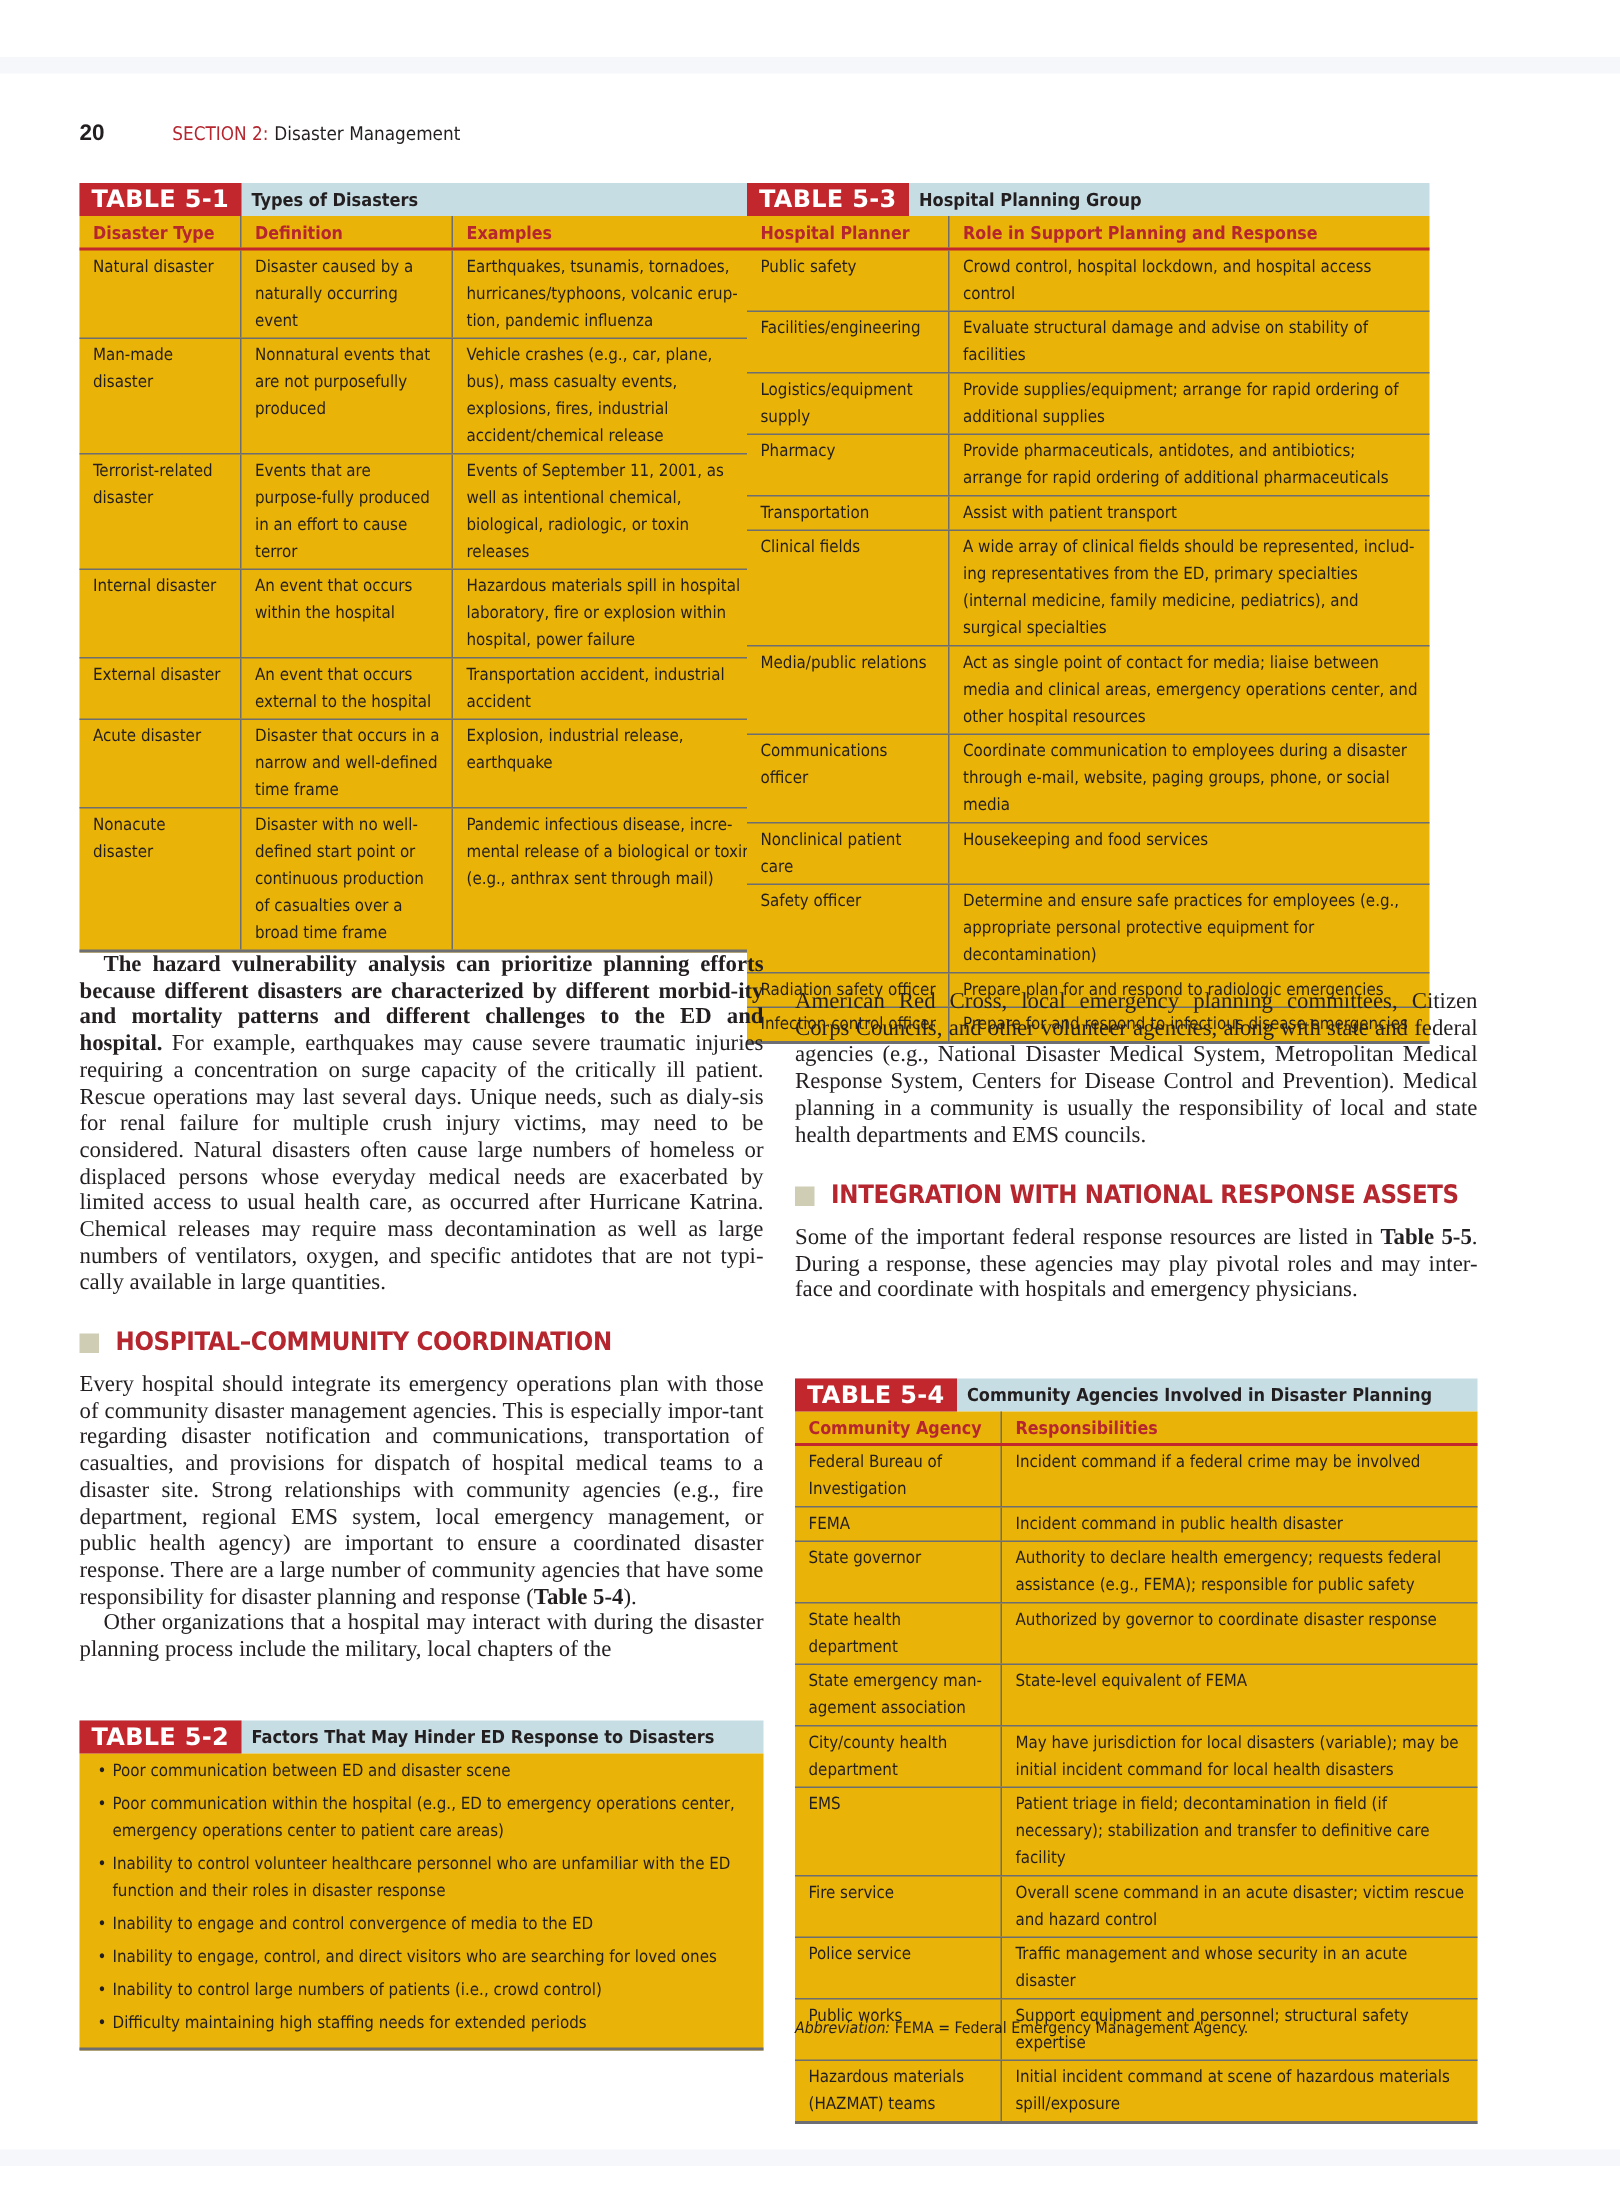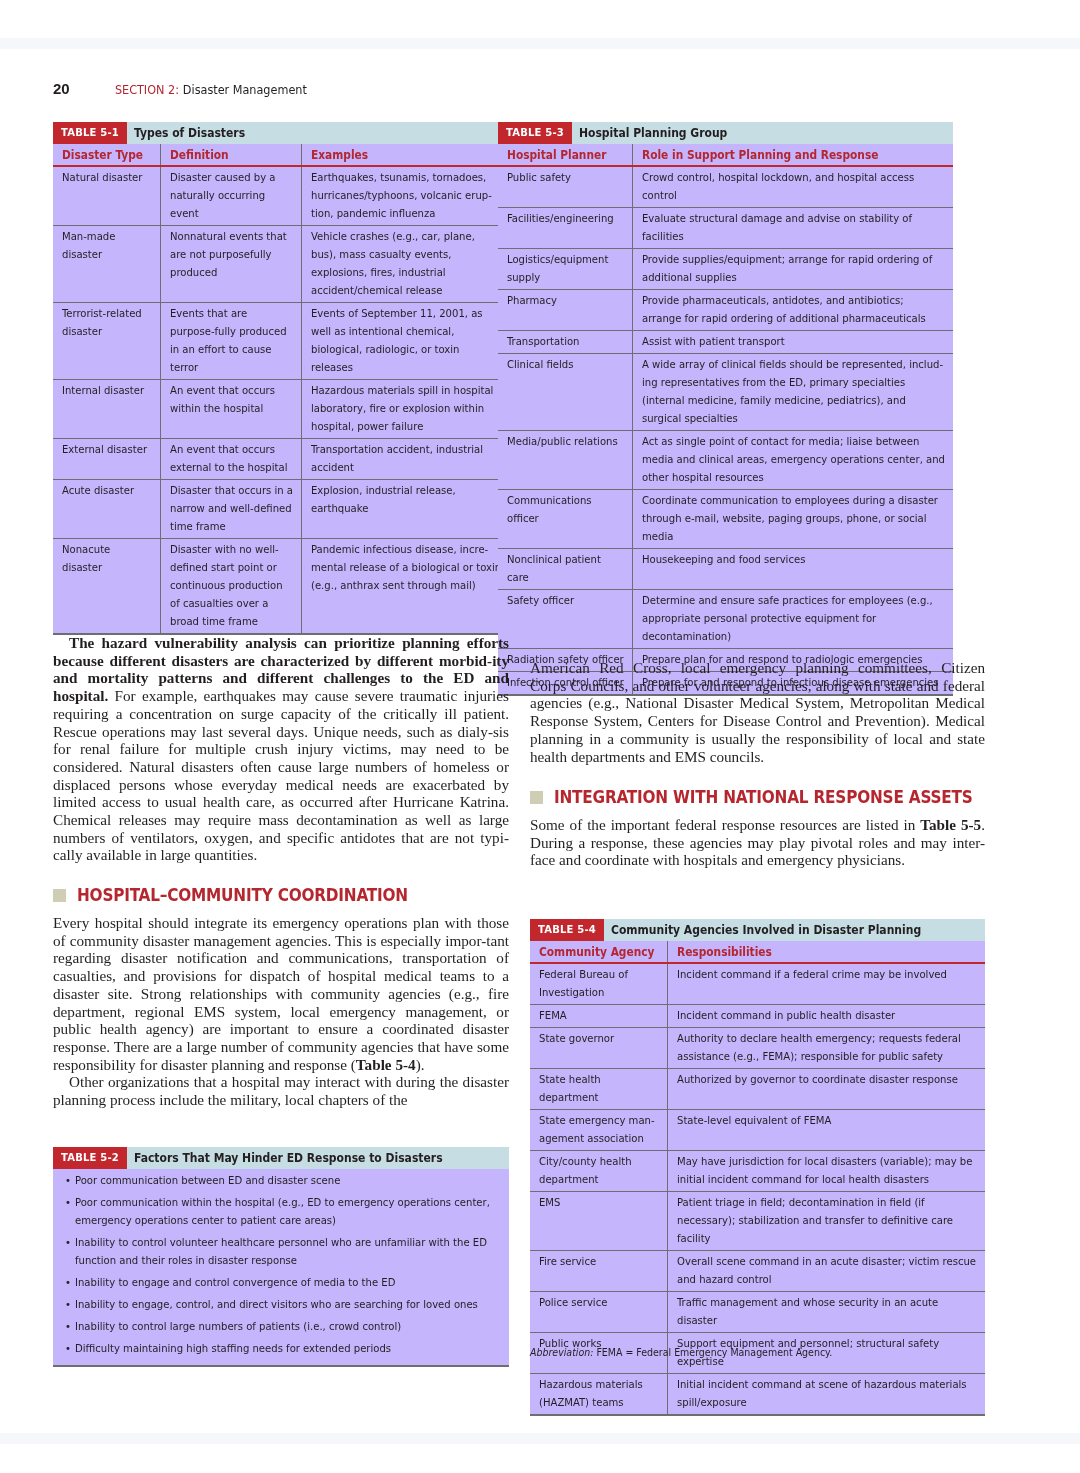--- a/index.html
+++ b/index.html
@@ -14,23 +14,23 @@
   .band.bottom { top:1433px; }
 
   .runhead { position:absolute; top:80px; left:53px; font-size:14px; }
   .runhead .pg { font-weight:bold; font-size:15px; display:inline-block; width:58px; }
   .runhead .sec { color:#b5262f; font-family:"DejaVu Sans Condensed","DejaVu Sans",sans-serif; font-size:12.5px; }
   .runhead .title { color:#231f20; font-family:"DejaVu Sans Condensed","DejaVu Sans",sans-serif; font-size:12.5px; }
 
   
   .tbl { position:absolute; font-family:"DejaVu Sans Condensed","DejaVu Sans",sans-serif; font-size:11.2px; line-height:18px; color:#231f20; }
   .tbl .cap { display:flex; height:22px; background:#c6dde3; align-items:stretch; }
-  .tbl .cap .num { background:#c1272d; color:#fff; font-weight:bold; font-family:"DejaVu Sans",sans-serif; font-size:10px; padding:0 8px; display:flex; align-items:center; letter-spacing:0.2px; }
+  .tbl .cap .num { background:#c1272d; color:#fff; font-weight:bold; font-family:"DejaVu Sans",sans-serif; font-size:16px; padding:0 8px; display:flex; align-items:center; letter-spacing:0.2px; }
   .tbl .cap .ttl { padding:0 7px; display:flex; align-items:center; font-weight:bold; font-size:12px; color:#231f20; }
-  .tbl .body { background:#c4b5fd; }
+  .tbl .body { background:#eab308; }
   .tbl .hdr { display:flex; border-bottom:2px solid #c1272d; }
   .tbl .hdr .c { color:#b5262f; font-weight:bold; font-size:11.8px; padding:2px 7px 1px 9px; }
   .tbl .row { display:flex; border-bottom:1.5px solid #6d6e71; }
   .tbl .row:last-child { border-bottom:2px solid #6d6e71; }
   .tbl .c { box-sizing:border-box; padding:2px 7px 2px 9px; }
   .tbl .c + .c { border-left:1.5px solid #6d6e71; }
   .tbl .hdr .c + .c { border-left:1.5px solid #6d6e71; }
 
   #t51 { left:53px; top:122px; width:456px; }
   #t51 .c1 { width:107px; } #t51 .c2 { width:141px; } #t51 .c3 { flex:1; }

